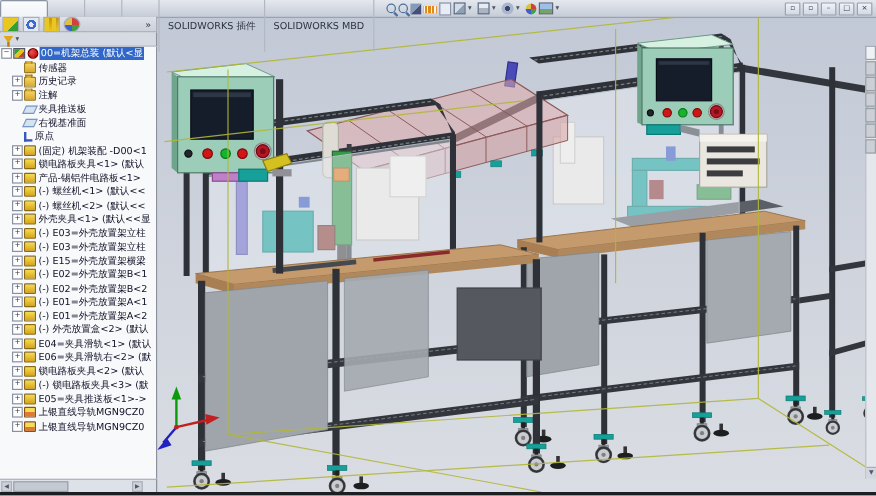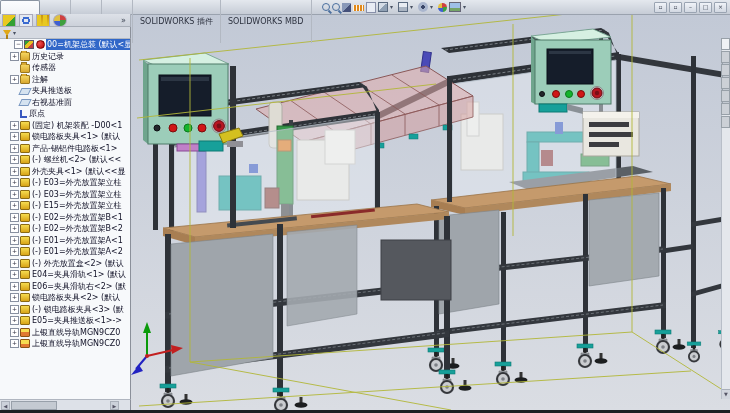--- a/index.html
+++ b/index.html
@@ -48,21 +48,21 @@
              padding-left:3px;box-sizing:border-box;z-index:30;}
   .funnel{width:0;height:0;border-left:4px solid transparent;border-right:4px solid transparent;
           border-top:6px solid #e0a818;position:relative;}
   .funnel::after{content:"";position:absolute;left:-1px;top:-1px;width:2px;height:5px;background:#b08010;}
   .fdd{font-size:6px;color:#4a5263;margin-left:2px;}
   
   .treepanel{position:absolute;left:0;top:39px;width:131px;height:360px;background:#f7f9fb;
              border-right:1px solid #8b909a;box-sizing:border-box;overflow:hidden;z-index:30;}
   .trow{display:flex;align-items:center;height:11.5px;padding-left:10px;font-size:8px;color:#101026;
         white-space:nowrap;overflow:hidden;width:121px;}
-  .trow.root{padding-left:14px;}
+  .trow.root{padding-left:1px;}
   .exp{flex:none;width:7px;height:7px;border:1px solid #8890a0;background:#fff;font-size:6px;line-height:6px;
        text-align:center;color:#334;margin-right:1px;}
   .exp:empty{visibility:hidden;}
   .tico{flex:none;width:10px;height:9px;margin-right:2px;position:relative;box-sizing:border-box;}
   .tico-root{background:linear-gradient(135deg,#34a034 0 32%,#e8c020 32% 66%,#c04040 66%);border:1px solid #556;}
   .tico-folder,.tico-folderA{background:linear-gradient(#f4d560,#d8a830);border:1px solid #9a7820;border-radius:1px;margin-top:1px;}
   .tico-folder::before,.tico-folderA::before{content:"";position:absolute;top:-3px;left:0;width:4px;height:2px;
        background:#d8a830;border:1px solid #9a7820;border-bottom:none;}
   .tico-plane{background:rgba(150,185,220,.35);border:1px solid #7a98c0;transform:skewX(-25deg);height:7px;margin-top:1px;}
   .tico-origin{border-left:2px solid #3858c0;border-bottom:2px solid #3858c0;width:7px;height:8px;}
@@ -156,35 +156,35 @@
 <div class="treepanel">
 
     <div class="trow root selected badged">
       <span class="exp">−</span>
       <span class="tico tico-root"></span>
       <span class="badge"></span>
       <span class="lbl">00=机架总装 (默认&lt;显</span>
     </div>
 
     <div class="trow">
-      <span class="exp">+</span>
-      <span class="tico tico-folder"></span>
-
-      <span class="lbl">历史记录</span>
-    </div>
-
-    <div class="trow">
       <span class="exp"></span>
       <span class="tico tico-folder"></span>
 
       <span class="lbl">传感器</span>
     </div>
 
     <div class="trow">
       <span class="exp">+</span>
+      <span class="tico tico-folder"></span>
+
+      <span class="lbl">历史记录</span>
+    </div>
+
+    <div class="trow">
+      <span class="exp">+</span>
       <span class="tico tico-folderA"></span>
 
       <span class="lbl">注解</span>
     </div>
 
 
     <div class="trow">
       <span class="exp"></span>
       <span class="tico tico-plane"></span>
 
@@ -219,20 +219,26 @@
       <span class="lbl">锁电路板夹具&lt;1&gt; (默认</span>
     </div>
 
     <div class="trow">
       <span class="exp">+</span>
       <span class="tico tico-part"></span>
 
       <span class="lbl">产品-锡铝件电路板&lt;1&gt;</span>
     </div>
 
+    <div class="trow">
+      <span class="exp">+</span>
+      <span class="tico tico-part"></span>
+
+      <span class="lbl">(-) 螺丝机&lt;1&gt; (默认&lt;&lt;</span>
+    </div>
 
     <div class="trow">
       <span class="exp">+</span>
       <span class="tico tico-part"></span>
 
       <span class="lbl">(-) 螺丝机&lt;2&gt; (默认&lt;&lt;</span>
     </div>
 
     <div class="trow">
       <span class="exp">+</span>
@@ -253,21 +259,21 @@
       <span class="exp">+</span>
       <span class="tico tico-part"></span>
 
       <span class="lbl">(-) E03=外壳放置架立柱</span>
     </div>
 
     <div class="trow">
       <span class="exp">+</span>
       <span class="tico tico-part"></span>
 
-      <span class="lbl">(-) E15=外壳放置架立柱</span>
+      <span class="lbl">(-) E15=外壳放置架横梁</span>
     </div>
 
     <div class="trow">
       <span class="exp">+</span>
       <span class="tico tico-part"></span>
 
       <span class="lbl">(-) E02=外壳放置架B&lt;1</span>
     </div>
 
     <div class="trow">

